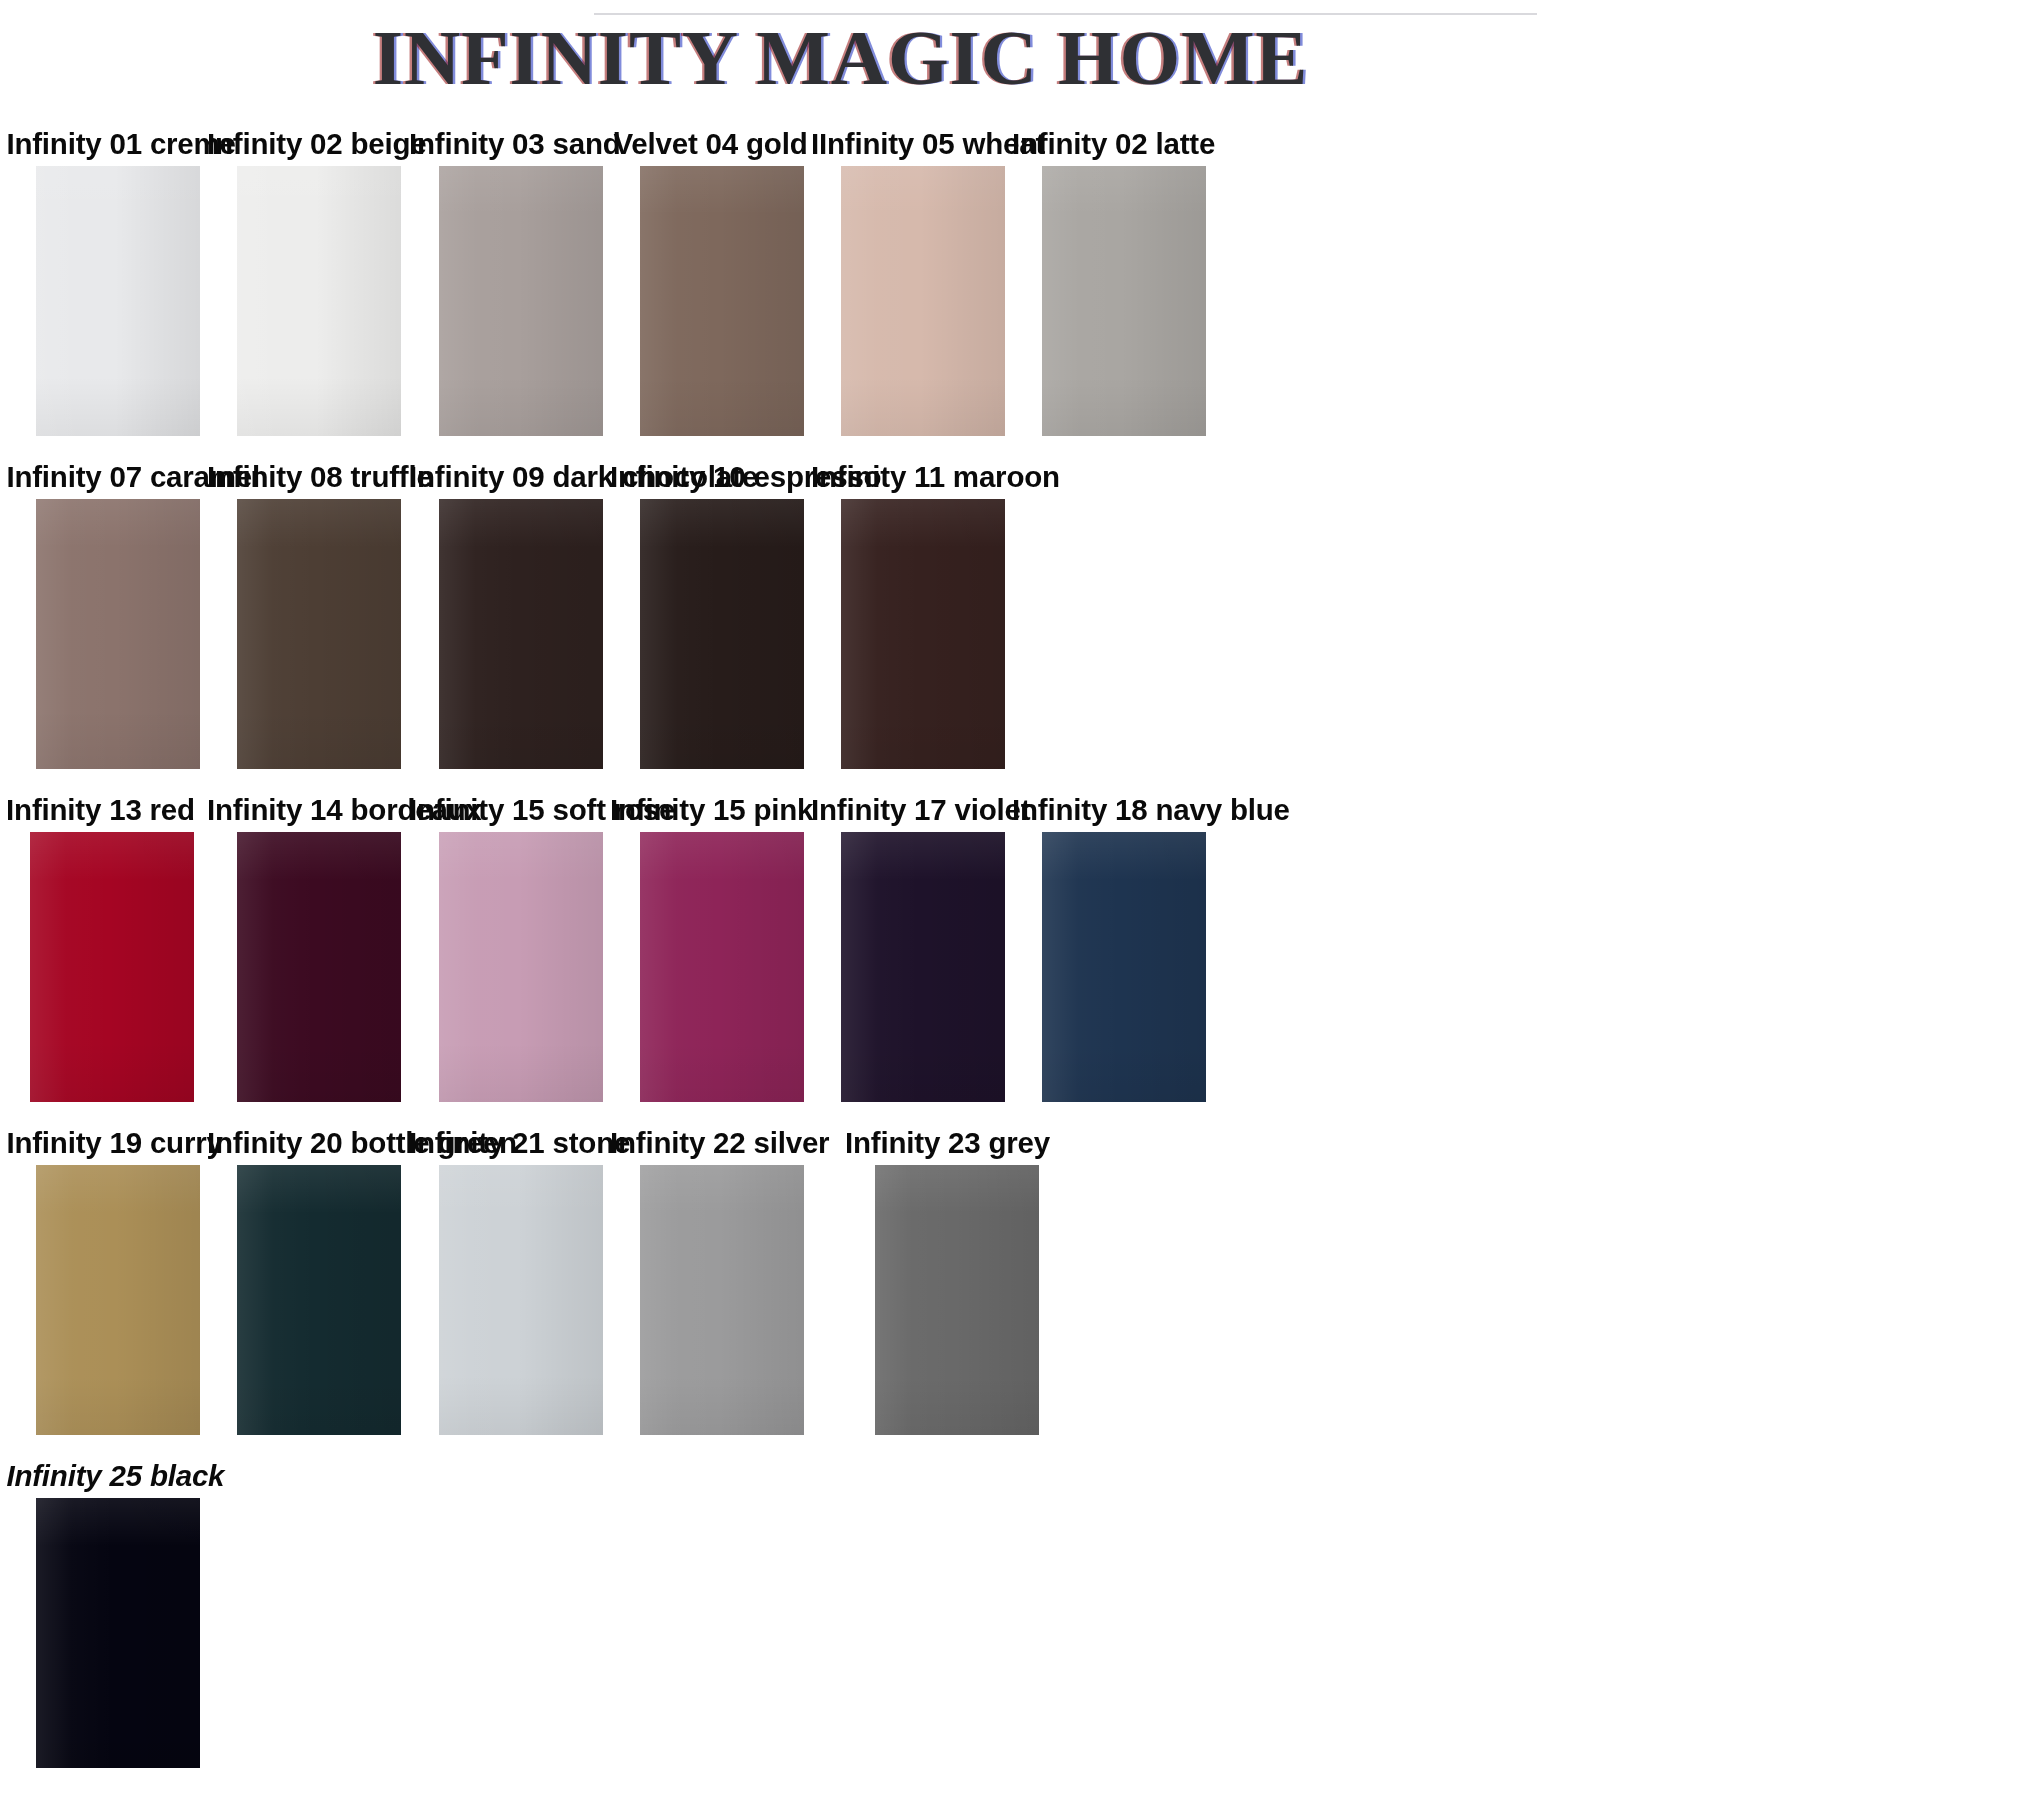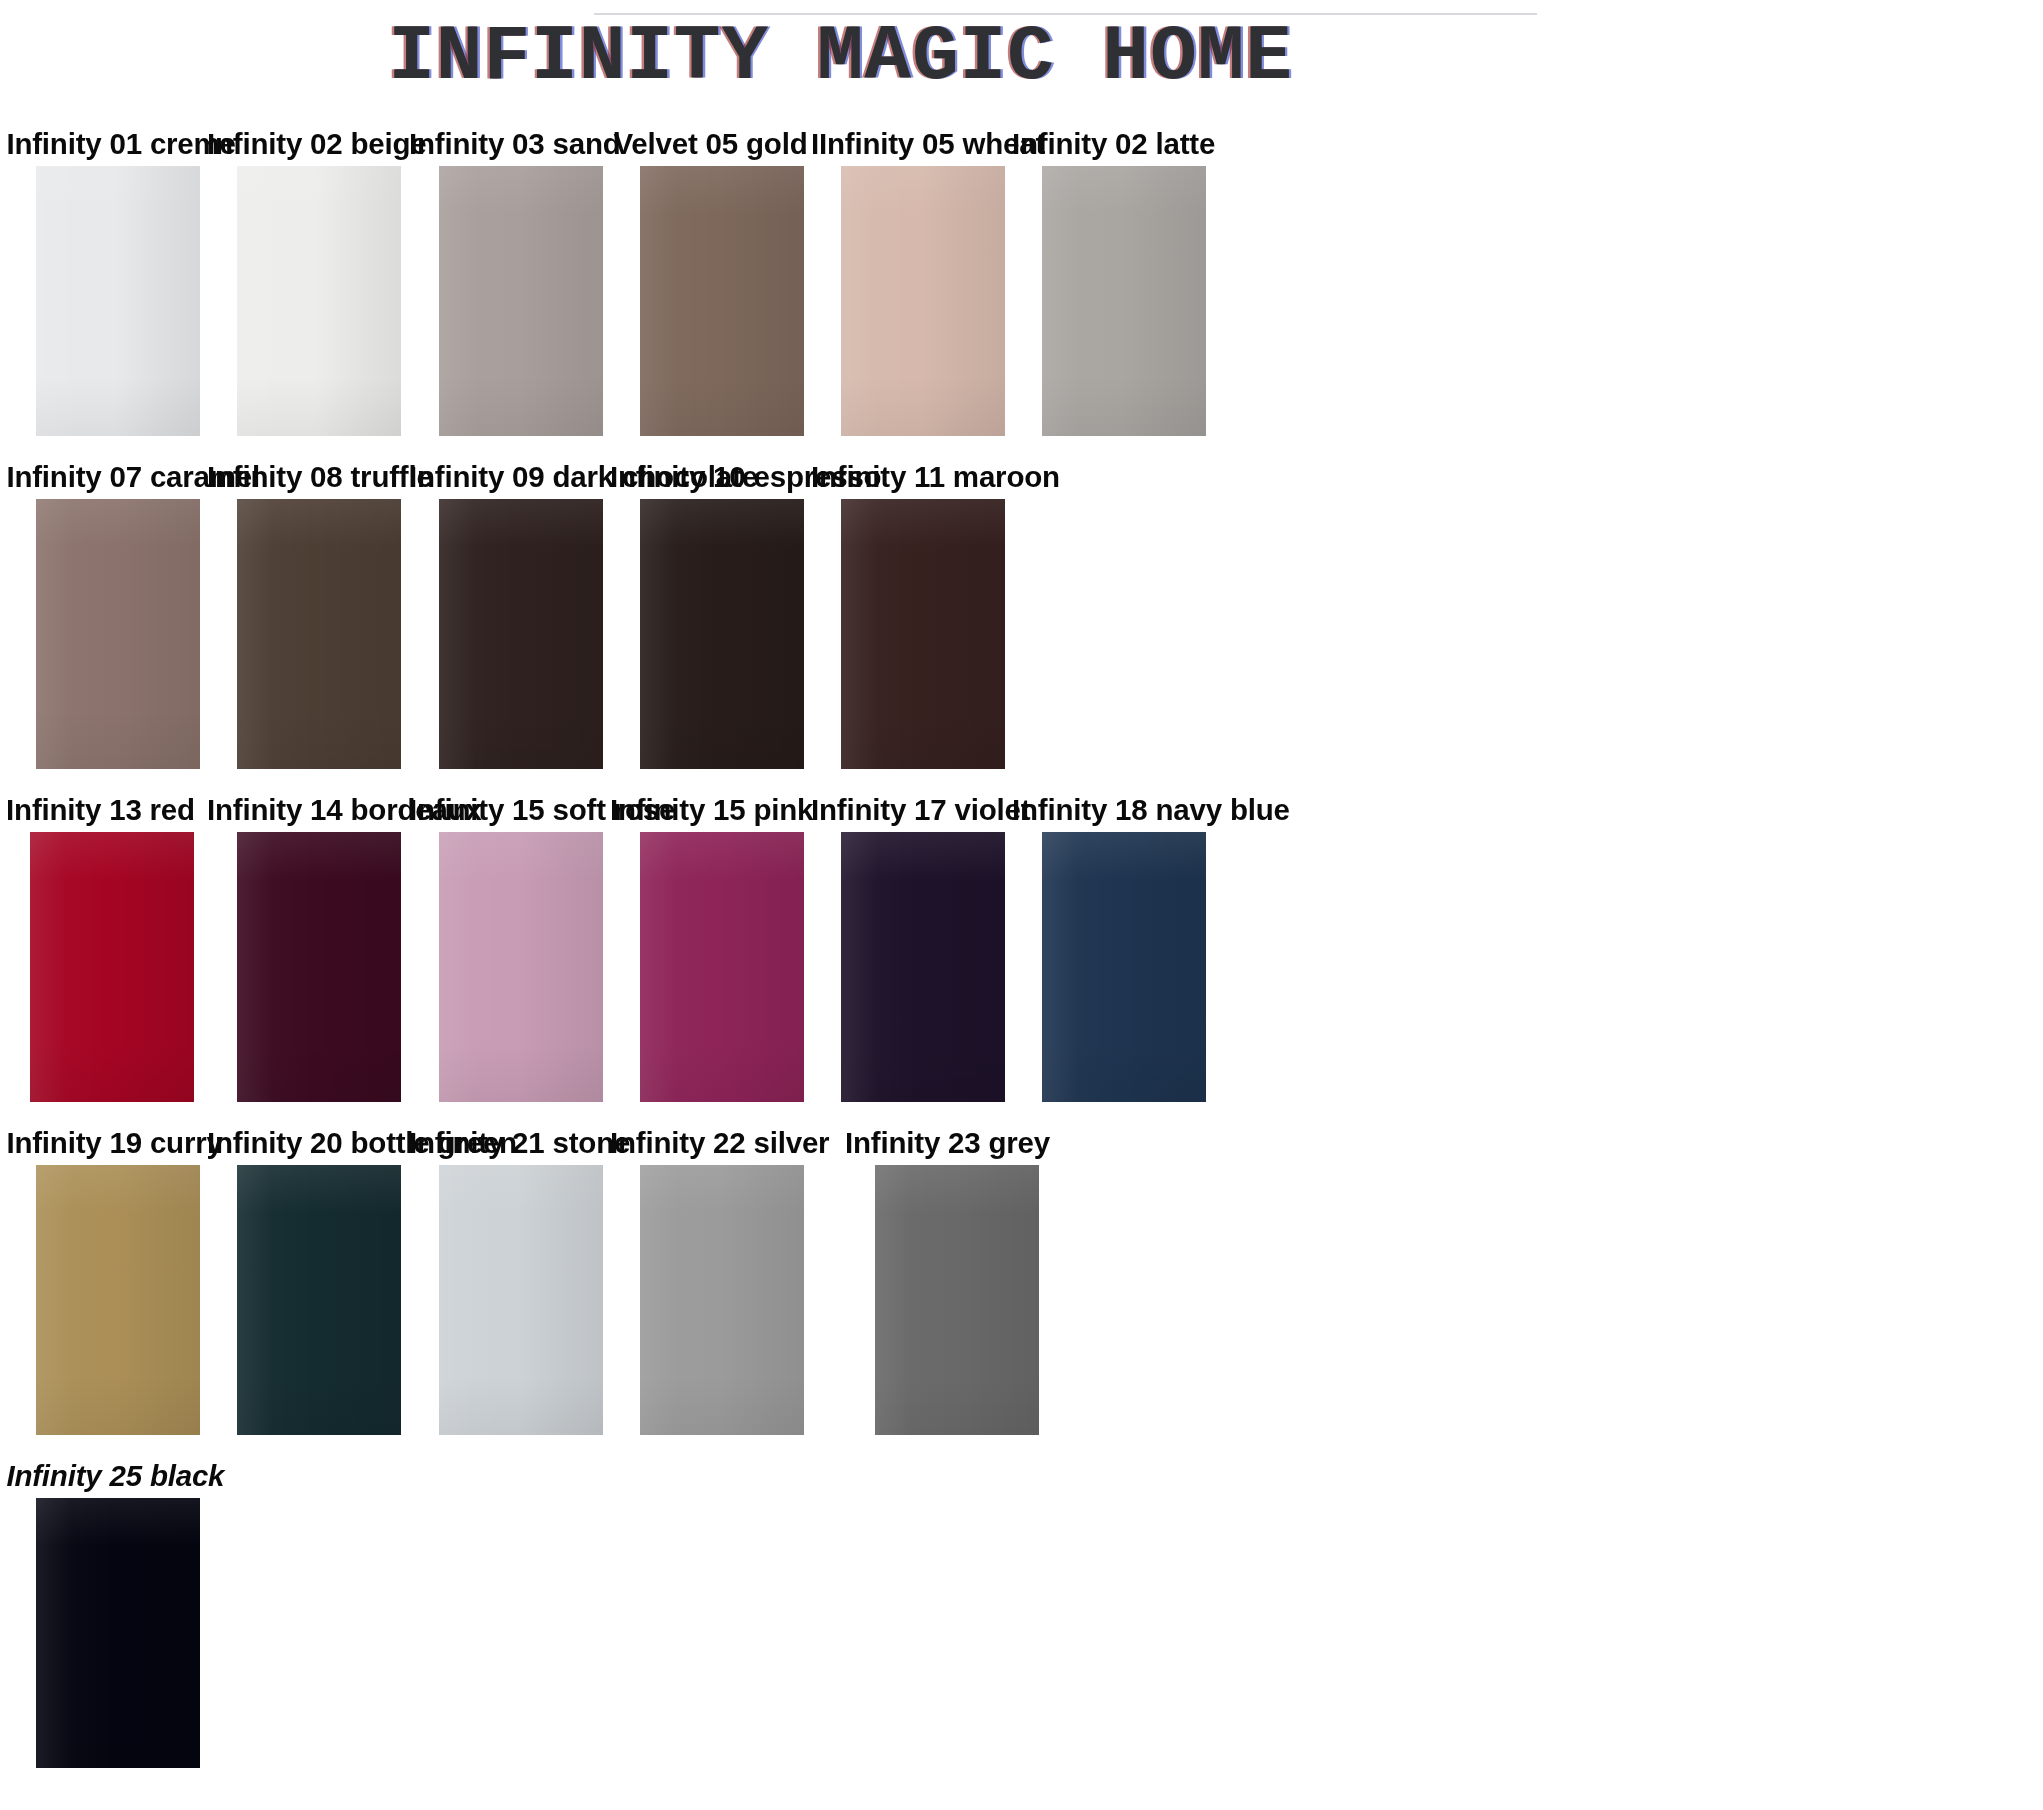--- a/index.html
+++ b/index.html
@@ -27,21 +27,21 @@
     width: 943px;
     height: 2.4px;
     background: #d9d9dd;
   }
   #page-title {
     position: absolute;
     left: 0;
     top: 17.6px;
     width: 1681px;
     text-align: center;
-    font-family: Liberation Mono, monospace;
+    font-family: Liberation Serif, serif;
     font-size: 78px;
     font-weight: 600;
     letter-spacing: 0.8px;
     color: #2f3034;
     line-height: 1.02;
     
     text-shadow:
       -2.4px 0 0 rgba(150, 20, 20, 0.55),
        2.4px 0 0 rgba(25, 45, 190, 0.55);
     white-space: nowrap;
@@ -117,21 +117,21 @@
       </div>
       <div class="cell" style="left: 207px;">
         <div class="cell-label">Infinity 02 beige</div>
         <div class="swatch" style="background-color: rgb(237, 237, 236);"></div>
       </div>
       <div class="cell" style="left: 409px;">
         <div class="cell-label">Infinity 03 sand</div>
         <div class="swatch" style="background-color: rgb(168, 159, 156);"></div>
       </div>
       <div class="cell" style="left: 610px;">
-        <div class="cell-label">Velvet 05 gold</div>
+        <div class="cell-label">Velvet 04 gold</div>
         <div class="swatch" style="background-color: rgb(126, 104, 92);"></div>
       </div>
       <div class="cell" style="left: 811px;">
         <div class="cell-label">IInfinity 05 wheat</div>
         <div class="swatch" style="background-color: rgb(214, 185, 172);"></div>
       </div>
       <div class="cell" style="left: 1012px;">
         <div class="cell-label">Infinity 02 latte</div>
         <div class="swatch" style="background-color: rgb(169, 166, 162);"></div>
       </div>

